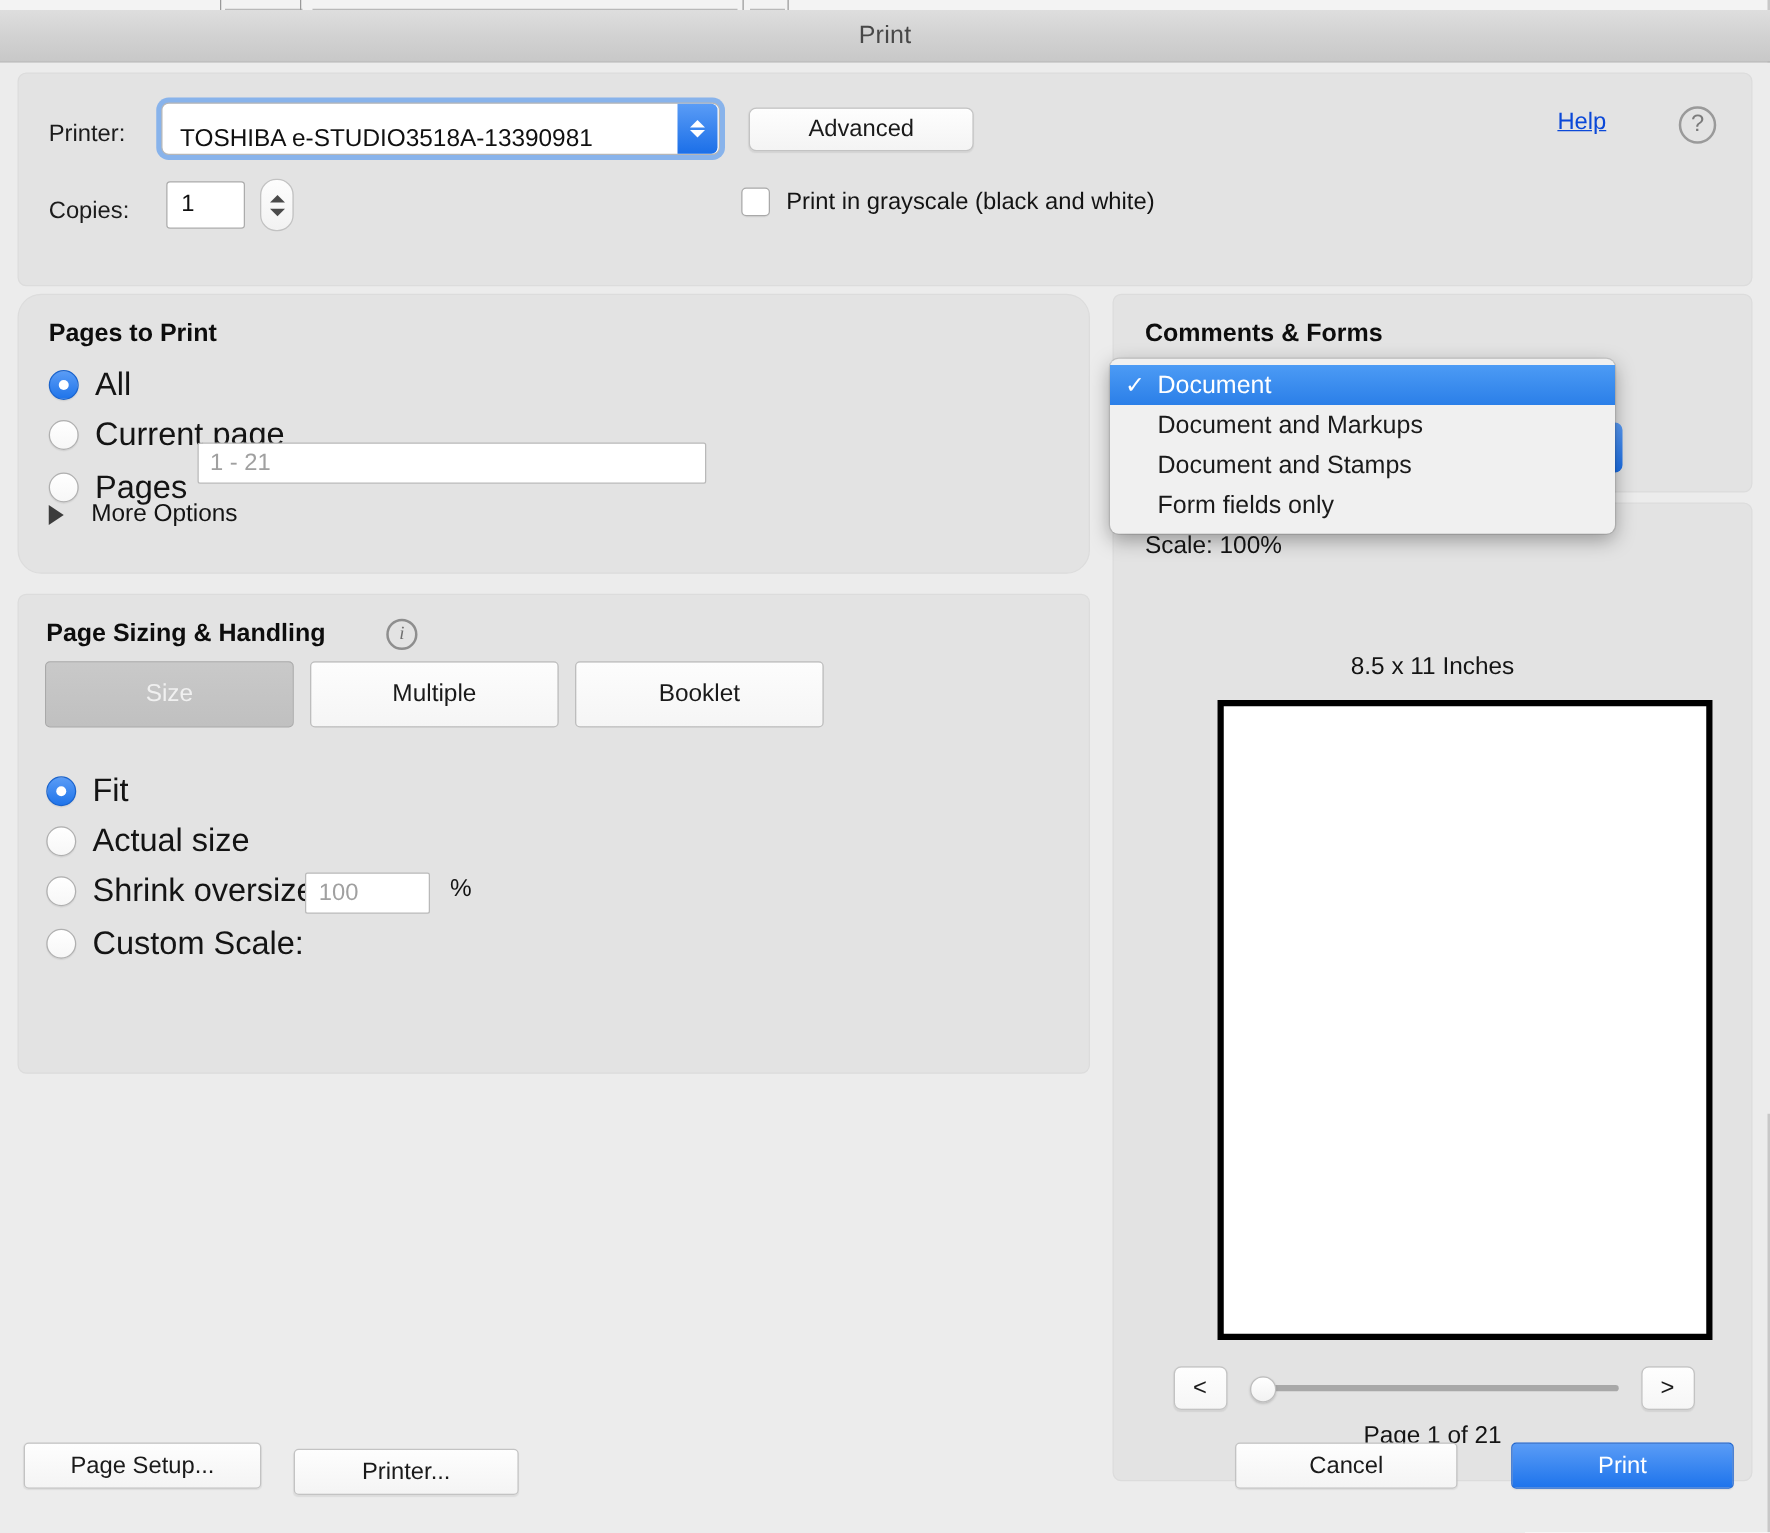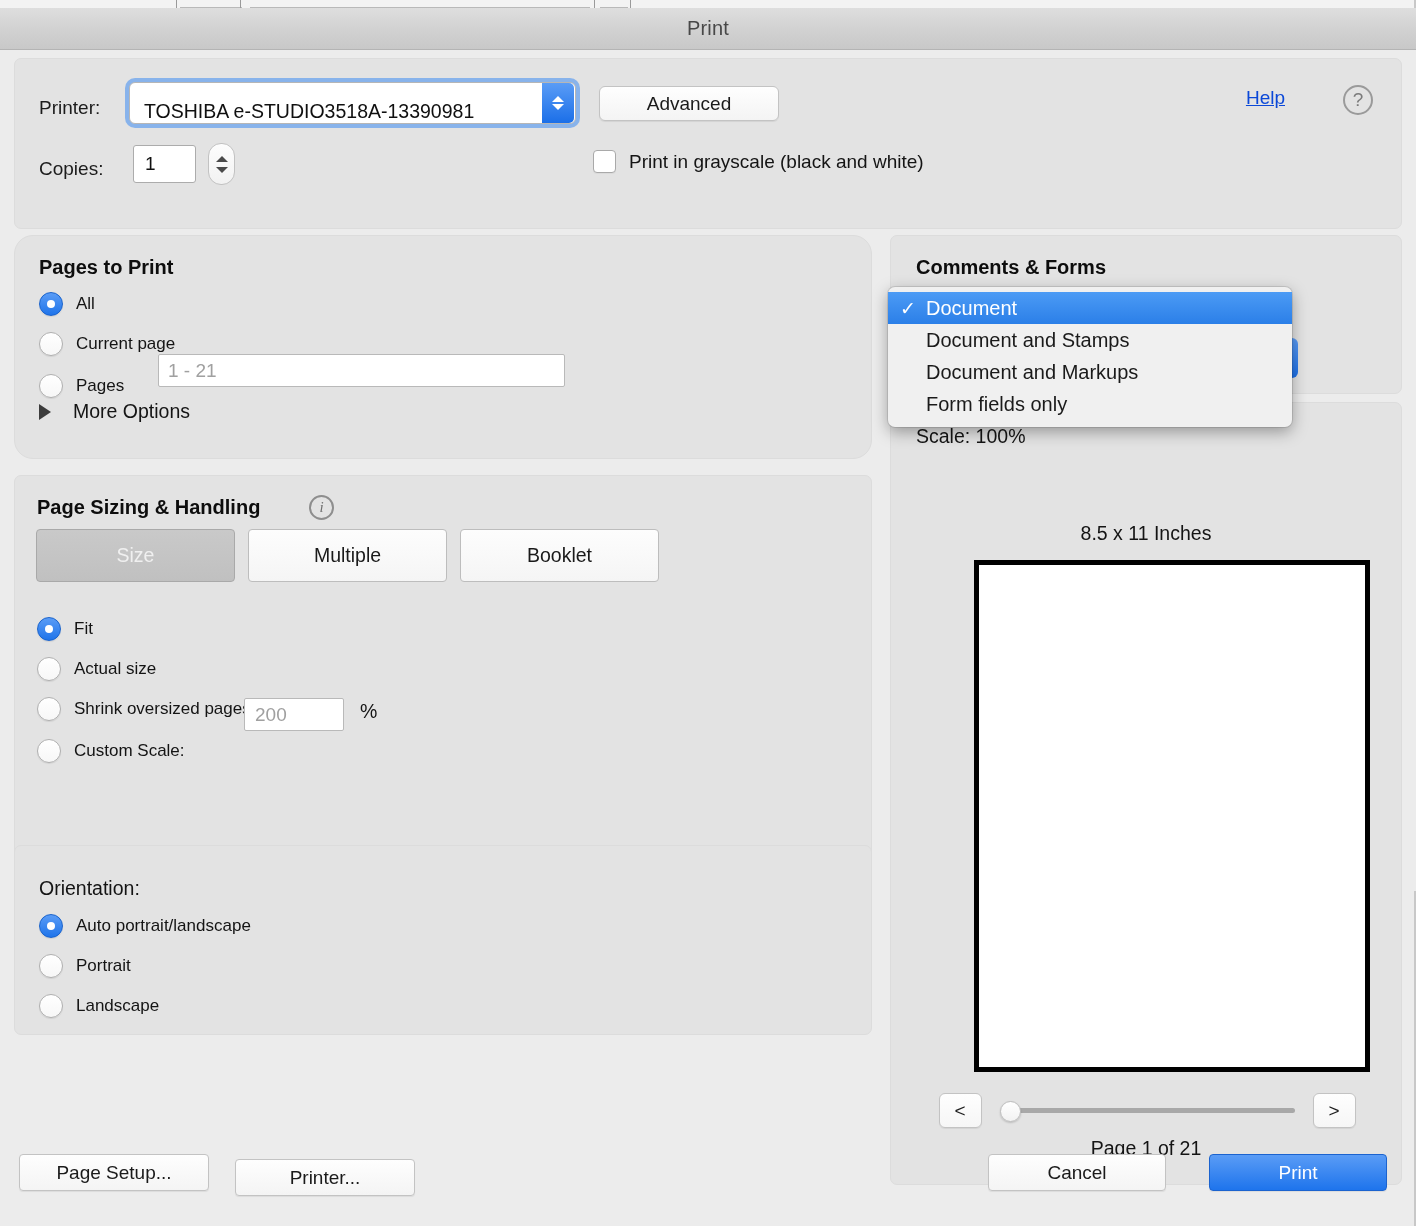--- a/index.html
+++ b/index.html
@@ -246,21 +246,21 @@
   .radio.on::after {
     content: "";
     width: 8px; height: 8px;
     border-radius: 50%;
     background: #fff;
   }
   .radio-row {
     display: flex; align-items: center; gap: 13px;
     position: absolute;
   }
-  .radio-label { font-size: 17px; color: #141414; }
+  .radio-label { font-size: 26px; color: #141414; }
 
   
   .pages-group { left: 14px; top: 185px; width: 858px; height: 224px; border-radius: 19px; }
   .group-title {
     position: absolute;
     font-size: 20px;
     font-weight: bold;
     color: #0d0d0d;
   }
 
@@ -606,43 +606,25 @@
 
       <div class="radio-row" style="left:22px; top:221px;">
         <div class="radio"></div>
         <div class="radio-label">Shrink oversized pages</div>
       </div>
 
       <div class="radio-row" style="left:22px; top:263px;">
         <div class="radio"></div>
         <div class="radio-label">Custom Scale:</div>
       </div>
-      <div class="scale-input">200</div>
+      <div class="scale-input">100</div>
       <div class="pct-sign">%</div>
 
     </div>
 
-    <div class="group orient-group">
-      <div class="orient-title">Orientation:</div>
-
-      <div class="radio-row" style="left:24px; top:68px;">
-        <div class="radio on"></div>
-        <div class="radio-label">Auto portrait/landscape</div>
-      </div>
-
-      <div class="radio-row" style="left:24px; top:108px;">
-        <div class="radio"></div>
-        <div class="radio-label">Portrait</div>
-      </div>
-
-      <div class="radio-row" style="left:24px; top:148px;">
-        <div class="radio"></div>
-        <div class="radio-label">Landscape</div>
-      </div>
-    </div>
 
     <div class="group cf-group">
       <div class="group-title cf-title">Comments &amp; Forms</div>
     </div>
 
     <div class="hidden-chev">
       <div class="chev-up"></div>
       <div class="chev-dn"></div>
     </div>
 
@@ -664,25 +646,25 @@
       <div class="page-count">Page 1 of 21</div>
     </div>
 
     <div class="popup-menu">
       <div class="menu-item selected">
         <span class="menu-check">✓</span>
         <span>Document</span>
       </div>
       <div class="menu-item">
         <span class="menu-check"></span>
-        <span>Document and Stamps</span>
+        <span>Document and Markups</span>
       </div>
       <div class="menu-item">
         <span class="menu-check"></span>
-        <span>Document and Markups</span>
+        <span>Document and Stamps</span>
       </div>
       <div class="menu-item">
         <span class="menu-check"></span>
         <span>Form fields only</span>
       </div>
     </div>
 
     <div class="bottom-bar">
       <div class="btn btn-pagesetup">Page Setup...</div>
       <div class="btn btn-printer">Printer...</div>

